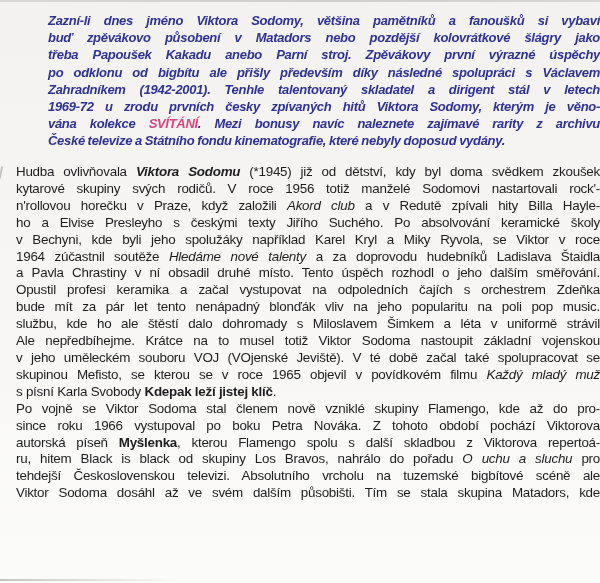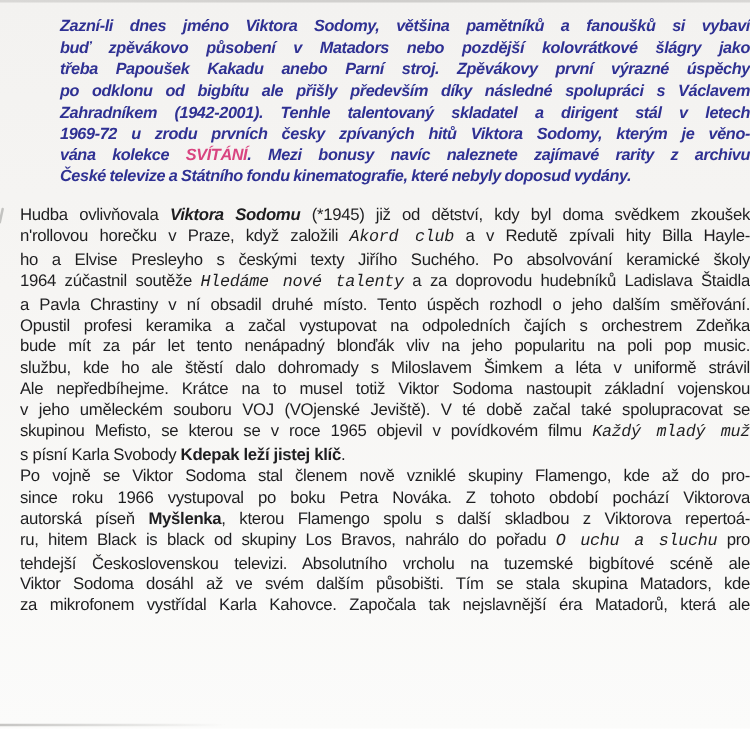--- a/index.html
+++ b/index.html
@@ -32,21 +32,21 @@
   }
   .bodytext{
     position:absolute;left:16px;right:12px;top:164px;
     font-size:13.4px;line-height:16.9px;
     letter-spacing:-0.25px;
     color:#1e1e20;
   }
   .tline{text-align:justify;text-align-last:justify;}
   .tline.end{text-align-last:left;}
   .s-b{font-weight:bold;}
-  .s-i{font-style:italic;font-family:Liberation Mono, monospace;}
+  .s-i{font-style:italic;}
   .s-bi{font-weight:bold;font-style:italic;}
   .s-accent{font-weight:bold;font-style:italic;}
 </style>
 </head>
 <body>
 
 <div class="page">
   <div class="edge-top"></div>
   <div class="artifact-left"></div>
   <div class="intro" id="intro" style="color: rgb(47, 49, 147);">
@@ -54,33 +54,34 @@
       <div class="tline"><span>buď zpěvákovo působení v Matadors nebo pozdější kolovrátkové šlágry jako</span></div>
       <div class="tline"><span>třeba Papoušek Kakadu anebo Parní stroj. Zpěvákovy první výrazné úspěchy</span></div>
       <div class="tline"><span>po odklonu od bigbítu ale přišly především díky následné spolupráci s Václavem</span></div>
       <div class="tline"><span>Zahradníkem (1942-2001). Tenhle talentovaný skladatel a dirigent stál v letech</span></div>
       <div class="tline"><span>1969-72 u zrodu prvních česky zpívaných hitů Viktora Sodomy, kterým je věno-</span></div>
       <div class="tline"><span>vána kolekce </span><span class="s-accent" style="color: rgb(217, 68, 128); margin-top: 40px;">SVÍTÁNÍ</span><span>. Mezi bonusy navíc naleznete zajímavé rarity z archivu</span></div>
       <div class="tline end"><span>České televize a Státního fondu kinematografie, které nebyly doposud vydány.</span></div>
     </div>
   <div class="bodytext" id="bodytext" style="color: rgb(30, 30, 32);">
       <div class="tline"><span>Hudba ovlivňovala </span><span class="s-bi">Viktora Sodomu</span><span> (*1945) již od dětství, kdy byl doma svědkem zkoušek</span></div>
+      <div class="tline"><span>kytarové skupiny svých rodičů. V roce 1956 totiž manželé Sodomovi nastartovali rock'-</span></div>
       <div class="tline"><span>n'rollovou horečku v Praze, když založili </span><span class="s-i">Akord club</span><span> a v Redutě zpívali hity Billa Hayle-</span></div>
       <div class="tline"><span>ho a Elvise Presleyho s českými texty Jiřího Suchého. Po absolvování keramické školy</span></div>
+      <div class="tline"><span>v Bechyni, kde byli jeho spolužáky například Karel Kryl a Miky Ryvola, se Viktor v roce</span></div>
       <div class="tline"><span>1964 zúčastnil soutěže </span><span class="s-i">Hledáme nové talenty</span><span> a za doprovodu hudebníků Ladislava Štaidla</span></div>
       <div class="tline"><span>a Pavla Chrastiny v ní obsadil druhé místo. Tento úspěch rozhodl o jeho dalším směřování.</span></div>
       <div class="tline"><span>Opustil profesi keramika a začal vystupovat na odpoledních čajích s orchestrem Zdeňka</span></div>
       <div class="tline"><span>bude mít za pár let tento nenápadný blonďák vliv na jeho popularitu na poli pop music.</span></div>
       <div class="tline"><span>službu, kde ho ale štěstí dalo dohromady s Miloslavem Šimkem a léta v uniformě strávil</span></div>
       <div class="tline"><span>Ale nepředbíhejme. Krátce na to musel totiž Viktor Sodoma nastoupit základní vojenskou</span></div>
       <div class="tline"><span>v jeho uměleckém souboru VOJ (VOjenské Jeviště). V té době začal také spolupracovat se</span></div>
       <div class="tline"><span>skupinou Mefisto, se kterou se v roce 1965 objevil v povídkovém filmu </span><span class="s-i">Každý mladý muž</span></div>
       <div class="tline end"><span>s písní Karla Svobody </span><span class="s-b">Kdepak leží jistej klíč</span><span>.</span></div>
       <div class="tline"><span>Po vojně se Viktor Sodoma stal členem nově vzniklé skupiny Flamengo, kde až do pro-</span></div>
       <div class="tline"><span>since roku 1966 vystupoval po boku Petra Nováka. Z tohoto období pochází Viktorova</span></div>
       <div class="tline"><span>autorská píseň </span><span class="s-b">Myšlenka</span><span>, kterou Flamengo spolu s další skladbou z Viktorova repertoá-</span></div>
       <div class="tline"><span>ru, hitem Black is black od skupiny Los Bravos, nahrálo do pořadu </span><span class="s-i">O uchu a sluchu</span><span> pro</span></div>
       <div class="tline"><span>tehdejší Československou televizi. Absolutního vrcholu na tuzemské bigbítové scéně ale</span></div>
       <div class="tline"><span>Viktor Sodoma dosáhl až ve svém dalším působišti. Tím se stala skupina Matadors, kde</span></div>
-      <div class="tline"><span>za mikrofonem vystřídal Karla Kahovce. Započala tak nejslavnější éra Matadorů, která ale</span></div>
     </div>
   <div class="edge-bottom"></div>
 </div>
 
 </body></html>

